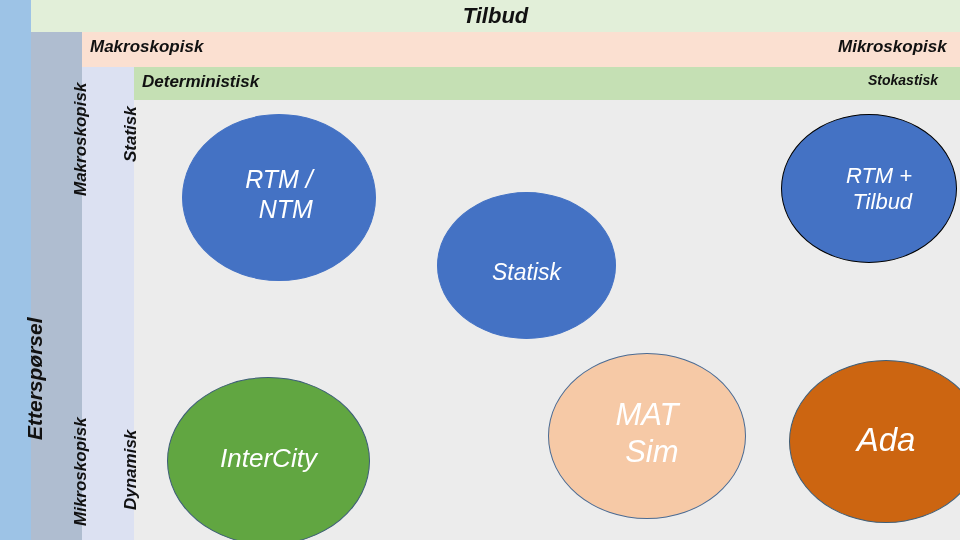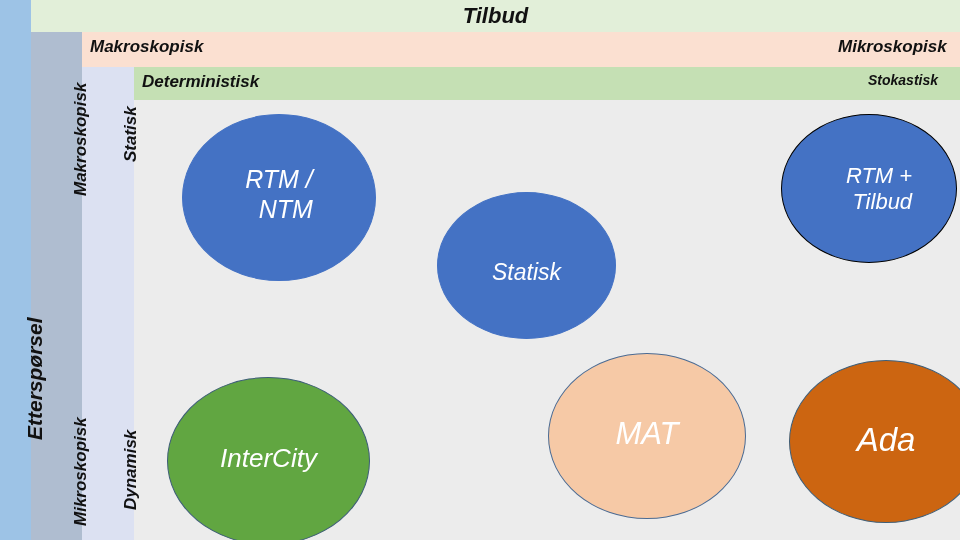--- a/index.html
+++ b/index.html
@@ -237,20 +237,21 @@
 
   <div class="node node-intercity">
     <div>
       <span>InterCity</span>
     </div>
   </div>
 
   <div class="node node-matsim">
     <div>
       <span>MAT</span>
+      <span>Sim</span>
     </div>
   </div>
 
   <div class="node node-ada">
     <div>
       <span>Ada</span>
     </div>
   </div>
 
 </div>

